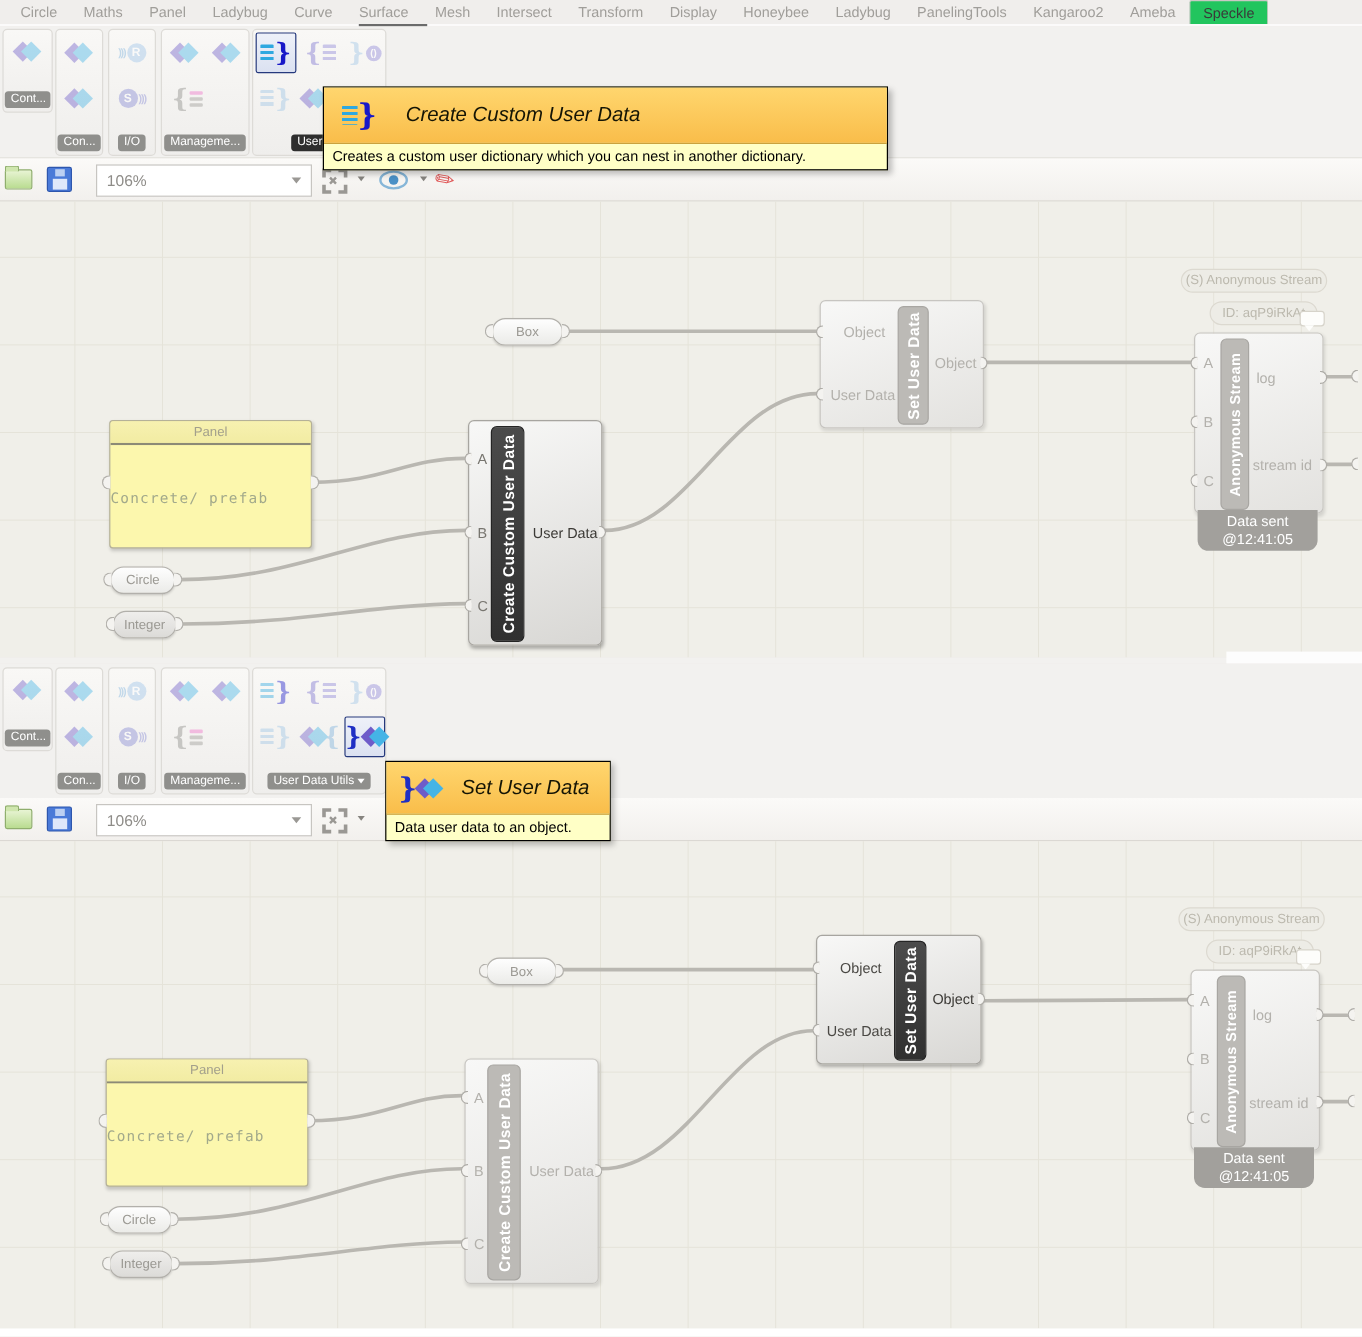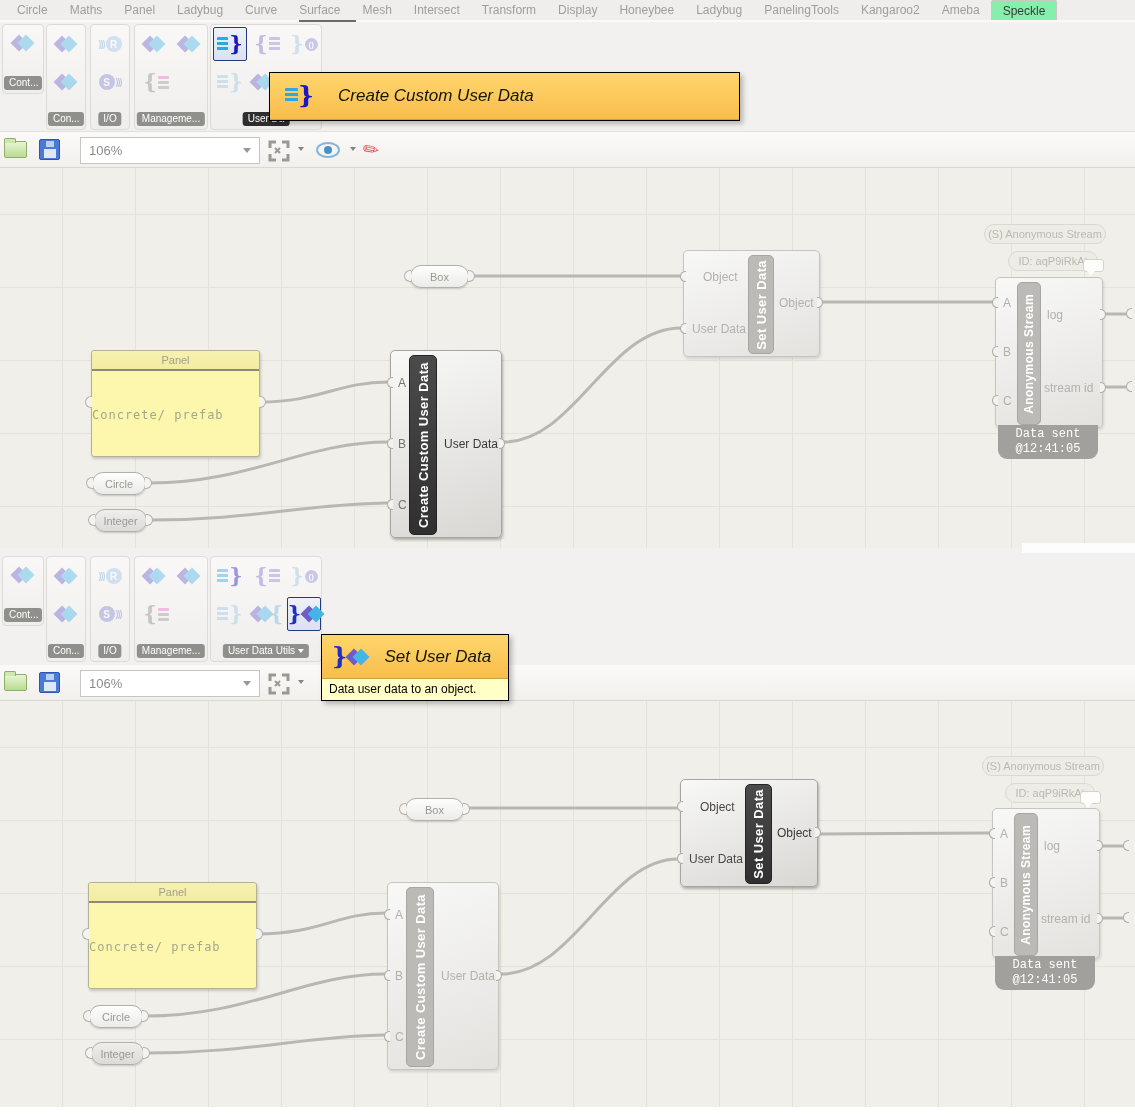--- a/index.html
+++ b/index.html
@@ -2,21 +2,21 @@
 <html><head>
 <meta charset="utf-8">
 <style>
   * { margin:0; padding:0; box-sizing:border-box; }
   body { font-family:"Liberation Sans", sans-serif; background:#fff; }
   .screen { position:relative; width:1135px; height:1114px; background:#eceae5; overflow:hidden; }
 
   
   .tabbar { position:absolute; left:0; top:0; width:1135px; height:20px; background:#f0eeec; display:flex; align-items:stretch; padding-left:6px; }
   .tab { padding:3px 11px 2px; font-size:12px; color:#a09e9a; white-space:nowrap; }
-  .tab.active { background:#86efac; color:#3a3a3a; border:1px solid #cac8c4; border-bottom:none; border-radius:2px 2px 0 0; }
+  .tab.active { background:#22c55e; color:#3a3a3a; border:1px solid #cac8c4; border-bottom:none; border-radius:2px 2px 0 0; }
   .tab-underline { position:absolute; left:0; top:20px; width:1135px; height:2px; background:#fbfafa; }
   .tab-underline i { position:absolute; left:299px; top:0; width:57px; height:2px; background:#6b6b6b; display:block; }
 
   
   .ribbon { position:absolute; left:0; width:1135px; background:#f2f1ef; }
   .ribbon1 { top:22px; height:110px; border-bottom:1px solid #e3e1dd; }
   .ribbon2 { top:553px; height:112px; }
   .group { position:absolute; border:1px solid #dddbd7; border-radius:4px; background:linear-gradient(#f9f8f6,#efeeec); }
   .glabel { position:absolute; bottom:3px; left:50%; transform:translateX(-50%); background:#8f8f8c; color:#fff; font-size:10px; line-height:12px; padding:1px 5px; border-radius:3px; white-space:nowrap; max-width:95%; overflow:hidden; display:flex; align-items:center; gap:3px; }
   .glabel.dark { background:#2e2e2e; }
@@ -81,21 +81,21 @@
   .comp .vtab span { writing-mode:vertical-rl; transform:rotate(180deg); color:#fff; font-weight:bold; font-size:13px; letter-spacing:.4px; white-space:nowrap; }
   .comp .plabel { position:absolute; font-size:12px; color:#77756f; white-space:nowrap; }
   .comp .plabel.main { color:#3c3a36; }
   .comp.lite { border-color:#c7c5c1; background:linear-gradient(160deg,#f8f8f7,#e3e2df); box-shadow:1px 2px 3px rgba(0,0,0,.12); }
   .comp.lite .vtab { background:#bcbab6; border-color:#aoaaa6; border-color:#a8a6a2; }
   .comp.lite .plabel, .comp.lite .plabel.main { color:#b3b1ac; }
 
   .tag { position:absolute; background:#edece6; border:1px solid #dcd9d0; border-radius:10px; font-size:11px; color:#bcb9ae; display:flex; align-items:center; justify-content:center; }
   .balloon { position:absolute; width:21px; height:13px; background:#fdfdfb; border:1px solid #d6d3ca; border-radius:3px; }
   .balloon::after { content:""; position:absolute; left:3px; bottom:-5px; border-left:4px solid transparent; border-right:4px solid transparent; border-top:5px solid #fdfdfb; }
-  .status { position:absolute; background:#a2a09c; color:#fff; font-size:12px; text-align:center; line-height:15px; border-radius:0 0 9px 9px; padding:2px 8px;font-family:Liberation Mono, monospace; }
+  .status { position:absolute; background:#a2a09c; color:#fff; font-size:12px; text-align:center; line-height:15px; border-radius:0 0 9px 9px; padding:2px 8px; }
 
   .panel { position:absolute; border:1px solid #b5b198; border-radius:3px; background:#fcf7ad; box-shadow:1px 2px 3px rgba(0,0,0,.18); }
   .panel .phead { height:20px; background:linear-gradient(#f7f1b0,#f2eca3); border-bottom:2px solid #8c8a76; display:flex; align-items:center; justify-content:center; font-size:11px; color:#a3a08c; border-radius:3px 3px 0 0; }
   .panel .pbody { position:absolute; left:0; right:0; top:22px; bottom:0; display:flex; align-items:center; font-family:"DejaVu Sans Mono", monospace; font-size:12px; color:#a2a98b; letter-spacing:1px; }
 
   
   .tooltip { position:absolute; border:1px solid #000; background:#ffffc6; box-shadow:3px 3px 5px rgba(0,0,0,.25); z-index:60; }
   .tt-head { display:flex; align-items:center; background:linear-gradient(#ffd66e,#f9bd4a); border-bottom:1px solid #caa23c; padding-left:15px; }
   .tt-title { font-style:italic; font-size:17px; color:#151505; font-weight:500; }
   .tt-body { font-size:12px; color:#000; padding:3px 7px 4px; white-space:nowrap; }
@@ -365,20 +365,21 @@
   </div>
 
   <div class="tooltip" style="left:269px;top:72px;width:471px">
     <div class="tt-head" style="height:47px">
       <span class="tt-ic">
           <span class="bars" style="--bc:#2ea8e0;width:13px;height:16px"></span>
           <span class="brace" style="--brc:#1818c8;font-size:25px">}</span>
         </span>
       <span class="tt-title">Create Custom User Data</span>
     </div>
+    <div class="tt-body">Creates a custom user dictionary which you can nest in another dictionary.</div>
   </div>
 
   <div class="band">
       <i></i>
     </div>
 
   <div class="ribbon ribbon2">
     <div class="group" style="left:2px;top:3px;width:42px;height:70px">
       <div class="icbtn" style="left:3px;top:1px">
           <span class="cube dim">

